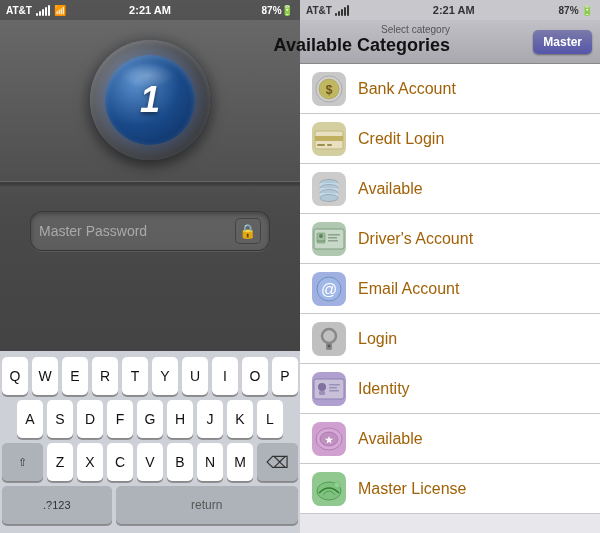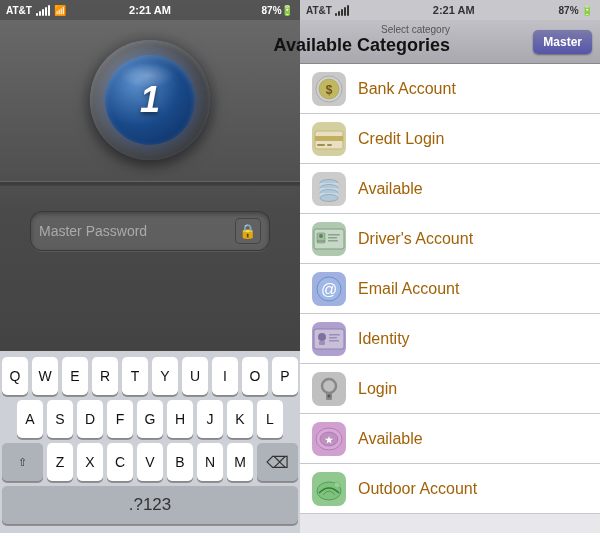--- a/index.html
+++ b/index.html
@@ -433,21 +433,22 @@
       <div class="key">Z</div>
       <div class="key">X</div>
       <div class="key">C</div>
       <div class="key">V</div>
       <div class="key">B</div>
       <div class="key">N</div>
       <div class="key">M</div>
       <div class="key key-special key-delete">⌫</div>
     </div>
     <div class="key-row">
-      <div class="key key-special" style="flex:1.5;max-width:none;font-size:17px">.?123</div>
+      <div class="key key-special" style="flex:1.5;max-width:none;font-size:11px">.?123</div>
+      <div class="key key-return">return</div>
     </div>
   </div>
 </div>
 
 <div class="right-panel">
 
   <div class="status-bar-right">
     <div class="left-status">
       <span>AT&amp;T</span>
       <div class="signal-bars" style="color:#333">
@@ -526,57 +527,57 @@
       <div class="category-item">
         <div class="cat-icon" style="background: rgb(160, 176, 224);">
           <svg width="30" height="28" viewBox="0 0 30 28">
       <circle cx="15" cy="14" r="12" fill="#a0b8e8" stroke="#7090c0" stroke-width="1"></circle>
       <text x="15" y="20" text-anchor="middle" font-size="16" fill="white">@</text>
     </svg>
         </div>
         <span class="cat-label">Email Account</span>
       </div>
       <div class="category-item">
+        <div class="cat-icon" style="background: rgb(192, 192, 192);">
+          <svg width="28" height="30" viewBox="0 0 28 30">
+      <circle cx="14" cy="12" r="7" fill="none" stroke="#888" stroke-width="2.5"></circle>
+      <rect x="11" y="18" width="6" height="8" rx="1" fill="#888"></rect>
+      <circle cx="14" cy="22" r="1.5" fill="#555"></circle>
+    </svg>
+        </div>
+        <span class="cat-label">Login</span>
+      </div>
+      <div class="category-item">
         <div class="cat-icon" style="background: rgb(176, 160, 208);">
           <svg width="32" height="28" viewBox="0 0 32 28">
       <rect x="1" y="4" width="30" height="20" rx="2" fill="#c8c0d8" stroke="#9080b0" stroke-width="1"></rect>
       <circle cx="9" cy="12" r="4" fill="#8070a0"></circle>
       <rect x="6" y="16" width="6" height="4" rx="1" fill="#8070a0" opacity="0.6"></rect>
       <rect x="16" y="9" width="11" height="1.5" rx="0.5" fill="#8070a0" opacity="0.6"></rect>
       <rect x="16" y="12" width="8" height="1.5" rx="0.5" fill="#8070a0" opacity="0.6"></rect>
       <rect x="16" y="15" width="10" height="1.5" rx="0.5" fill="#8070a0" opacity="0.6"></rect>
     </svg>
         </div>
         <span class="cat-label">Identity</span>
       </div>
       <div class="category-item">
-        <div class="cat-icon" style="background: rgb(192, 192, 192);">
-          <svg width="28" height="30" viewBox="0 0 28 30">
-      <circle cx="14" cy="12" r="7" fill="none" stroke="#888" stroke-width="2.5"></circle>
-      <rect x="11" y="18" width="6" height="8" rx="1" fill="#888"></rect>
-      <circle cx="14" cy="22" r="1.5" fill="#555"></circle>
-    </svg>
-        </div>
-        <span class="cat-label">Login</span>
-      </div>
-      <div class="category-item">
         <div class="cat-icon" style="background: rgb(208, 160, 208);">
           <svg width="32" height="28" viewBox="0 0 32 28">
       <ellipse cx="16" cy="14" rx="13" ry="11" fill="#d8a8d8" stroke="#b080b0" stroke-width="1"></ellipse>
       <ellipse cx="16" cy="14" rx="9" ry="7" fill="#c090c0" stroke="#9060a0" stroke-width="0.5"></ellipse>
       <text x="16" y="18" text-anchor="middle" font-size="9" fill="white" font-weight="bold">★</text>
     </svg>
         </div>
         <span class="cat-label">Available</span>
       </div>
       <div class="category-item">
         <div class="cat-icon" style="background: rgb(144, 200, 144);">
           <svg width="32" height="28" viewBox="0 0 32 28">
       <ellipse cx="16" cy="16" rx="12" ry="9" fill="#80c080" stroke="#50a050" stroke-width="1"></ellipse>
       <path d="M6 18 Q16 8 26 18" fill="none" stroke="#30802d" stroke-width="1.5"></path>
       <path d="M10 20 Q16 12 22 20" fill="none" stroke="#50a050" stroke-width="1"></path>
       <circle cx="24" cy="10" r="3" fill="#90d090" stroke="#60b060" stroke-width="0.5"></circle>
     </svg>
         </div>
-        <span class="cat-label">Outdoor Account</span>
+        <span class="cat-label">Master License</span>
       </div>
     </div>
 </div>
 
 </body></html>

